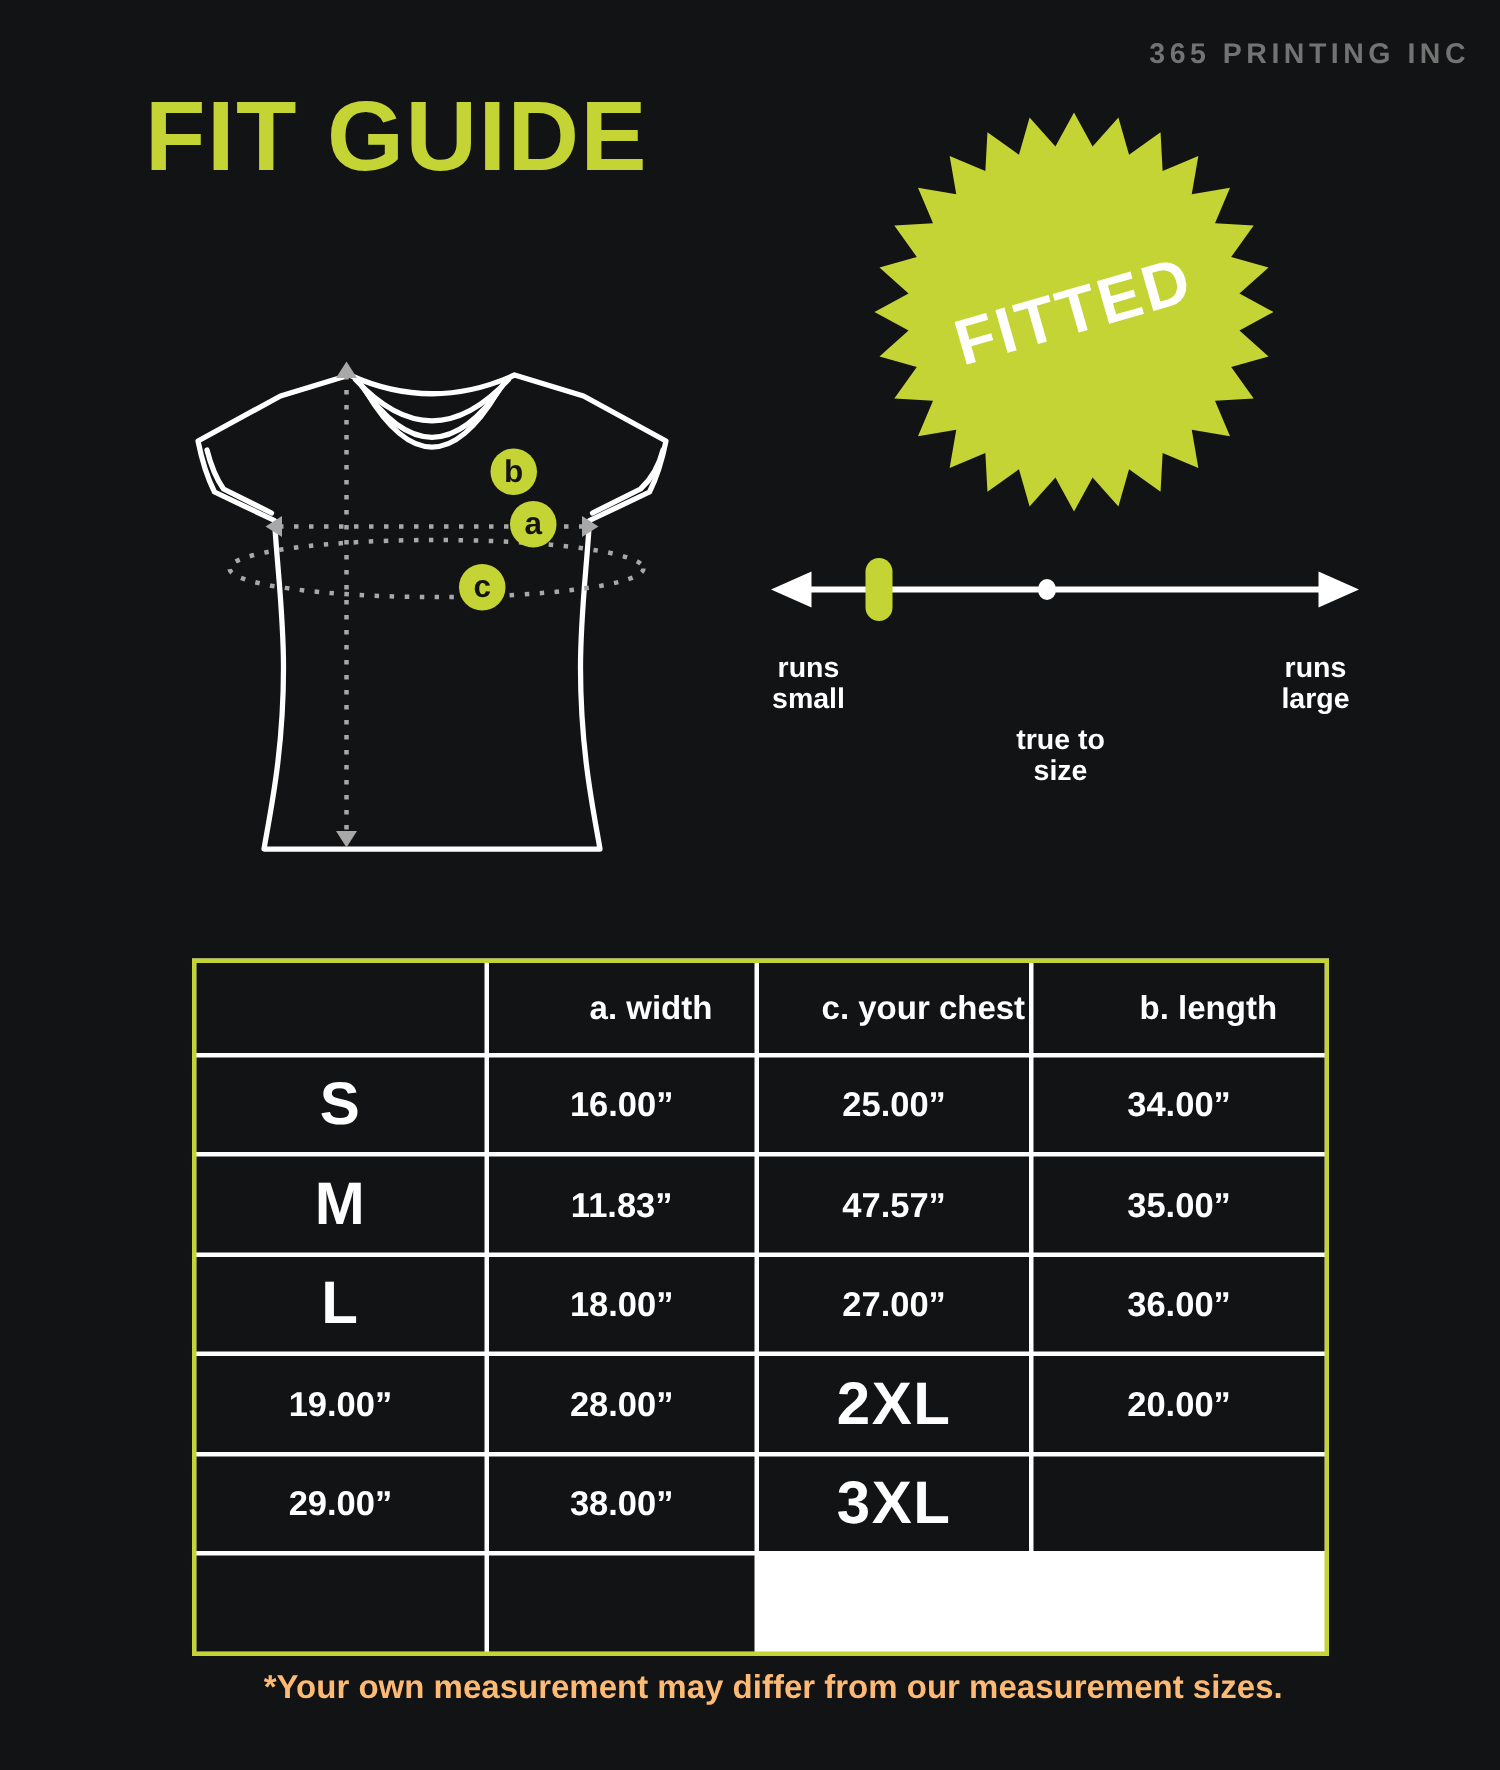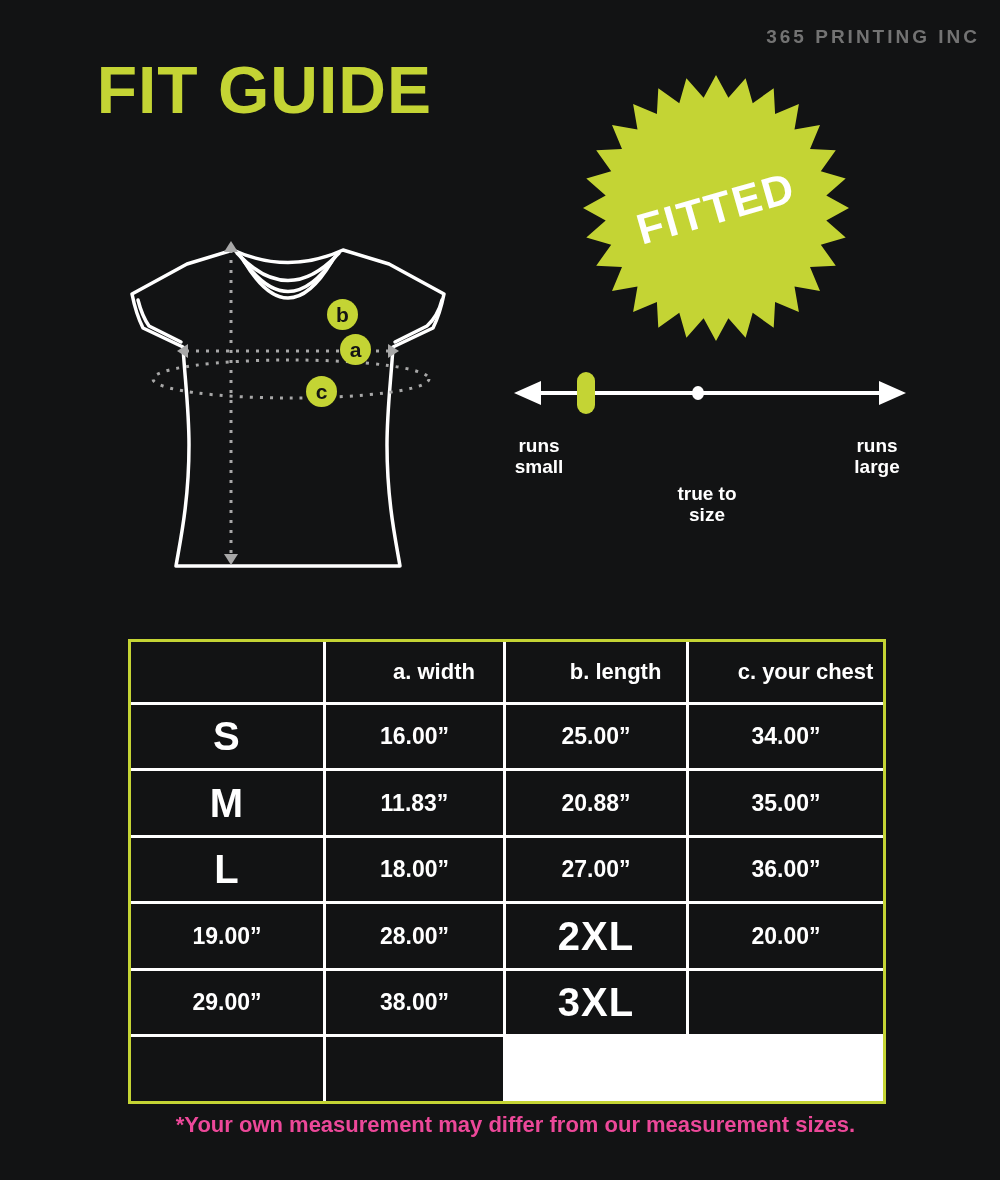--- a/index.html
+++ b/index.html
@@ -91,21 +91,21 @@
     display:flex;align-items:center;justify-content:center;
     color:#fff;font-weight:800;
   }
   .cell.head{font-size:22px;padding-left:39px;}
   .cell.size{font-size:40px;letter-spacing:1px;}
   .cell.val{font-size:23px;}
 
   
   .footnote{
     position:absolute;top:1112px;left:0;width:100%;
-    text-align:center;color:#ec4899;font-size:22px;font-weight:800;padding-left:31px;
+    text-align:center;color:#fdba74;font-size:22px;font-weight:800;padding-left:31px;
   }
 </style>
 </head>
 <body>
 
 <div id="canvas">
 
   <div class="brand">365 PRINTING INC</div>
 
   <div class="header">
@@ -167,31 +167,31 @@
   <div class="scale-label" style="left:539px;">runs
 small</div>
   <div class="scale-label" style="left:707px;margin-top:48px;">true to
 size</div>
   <div class="scale-label" style="left:877px;">runs
 large</div>
 
   <div class="chart">
     <div class="cell head"></div>
     <div class="cell head">a. width</div>
+    <div class="cell head">c. your chest</div>
     <div class="cell head">b. length</div>
-    <div class="cell head">c. your chest</div>
 
     <div class="cell size">S</div>
     <div class="cell val">16.00”</div>
     <div class="cell val">25.00”</div>
     <div class="cell val">34.00”</div>
 
     <div class="cell size">M</div>
     <div class="cell val">11.83”</div>
-    <div class="cell val">20.88”</div>
+    <div class="cell val">47.57”</div>
     <div class="cell val">35.00”</div>
 
     <div class="cell size">L</div>
     <div class="cell val">18.00”</div>
     <div class="cell val">27.00”</div>
     <div class="cell val">36.00”</div>
 
     <div class="cell val">19.00”</div>
     <div class="cell val">28.00”</div>
 

